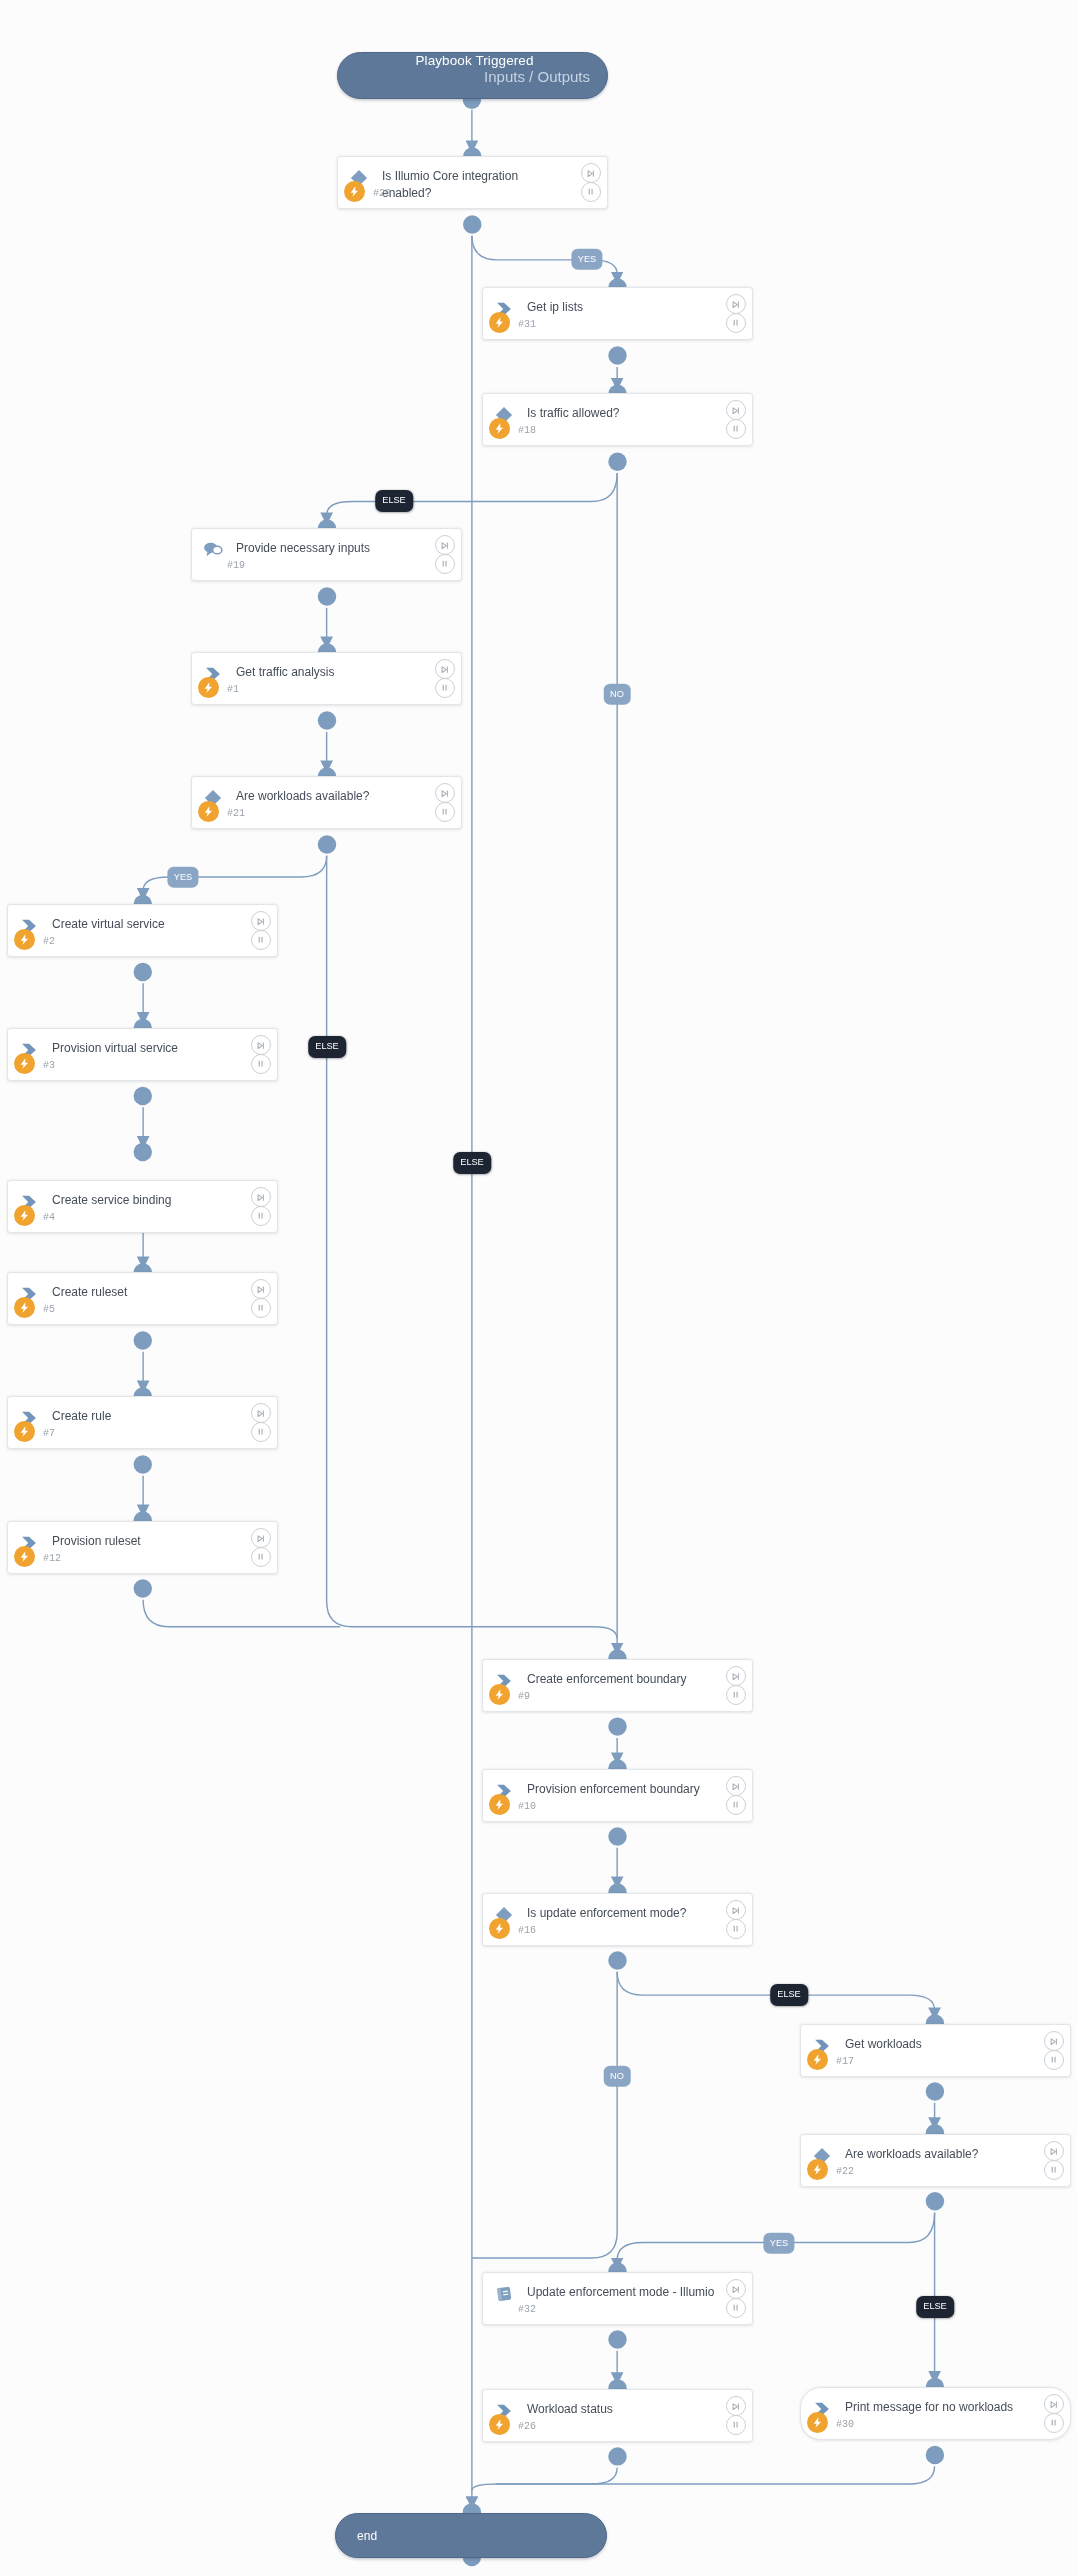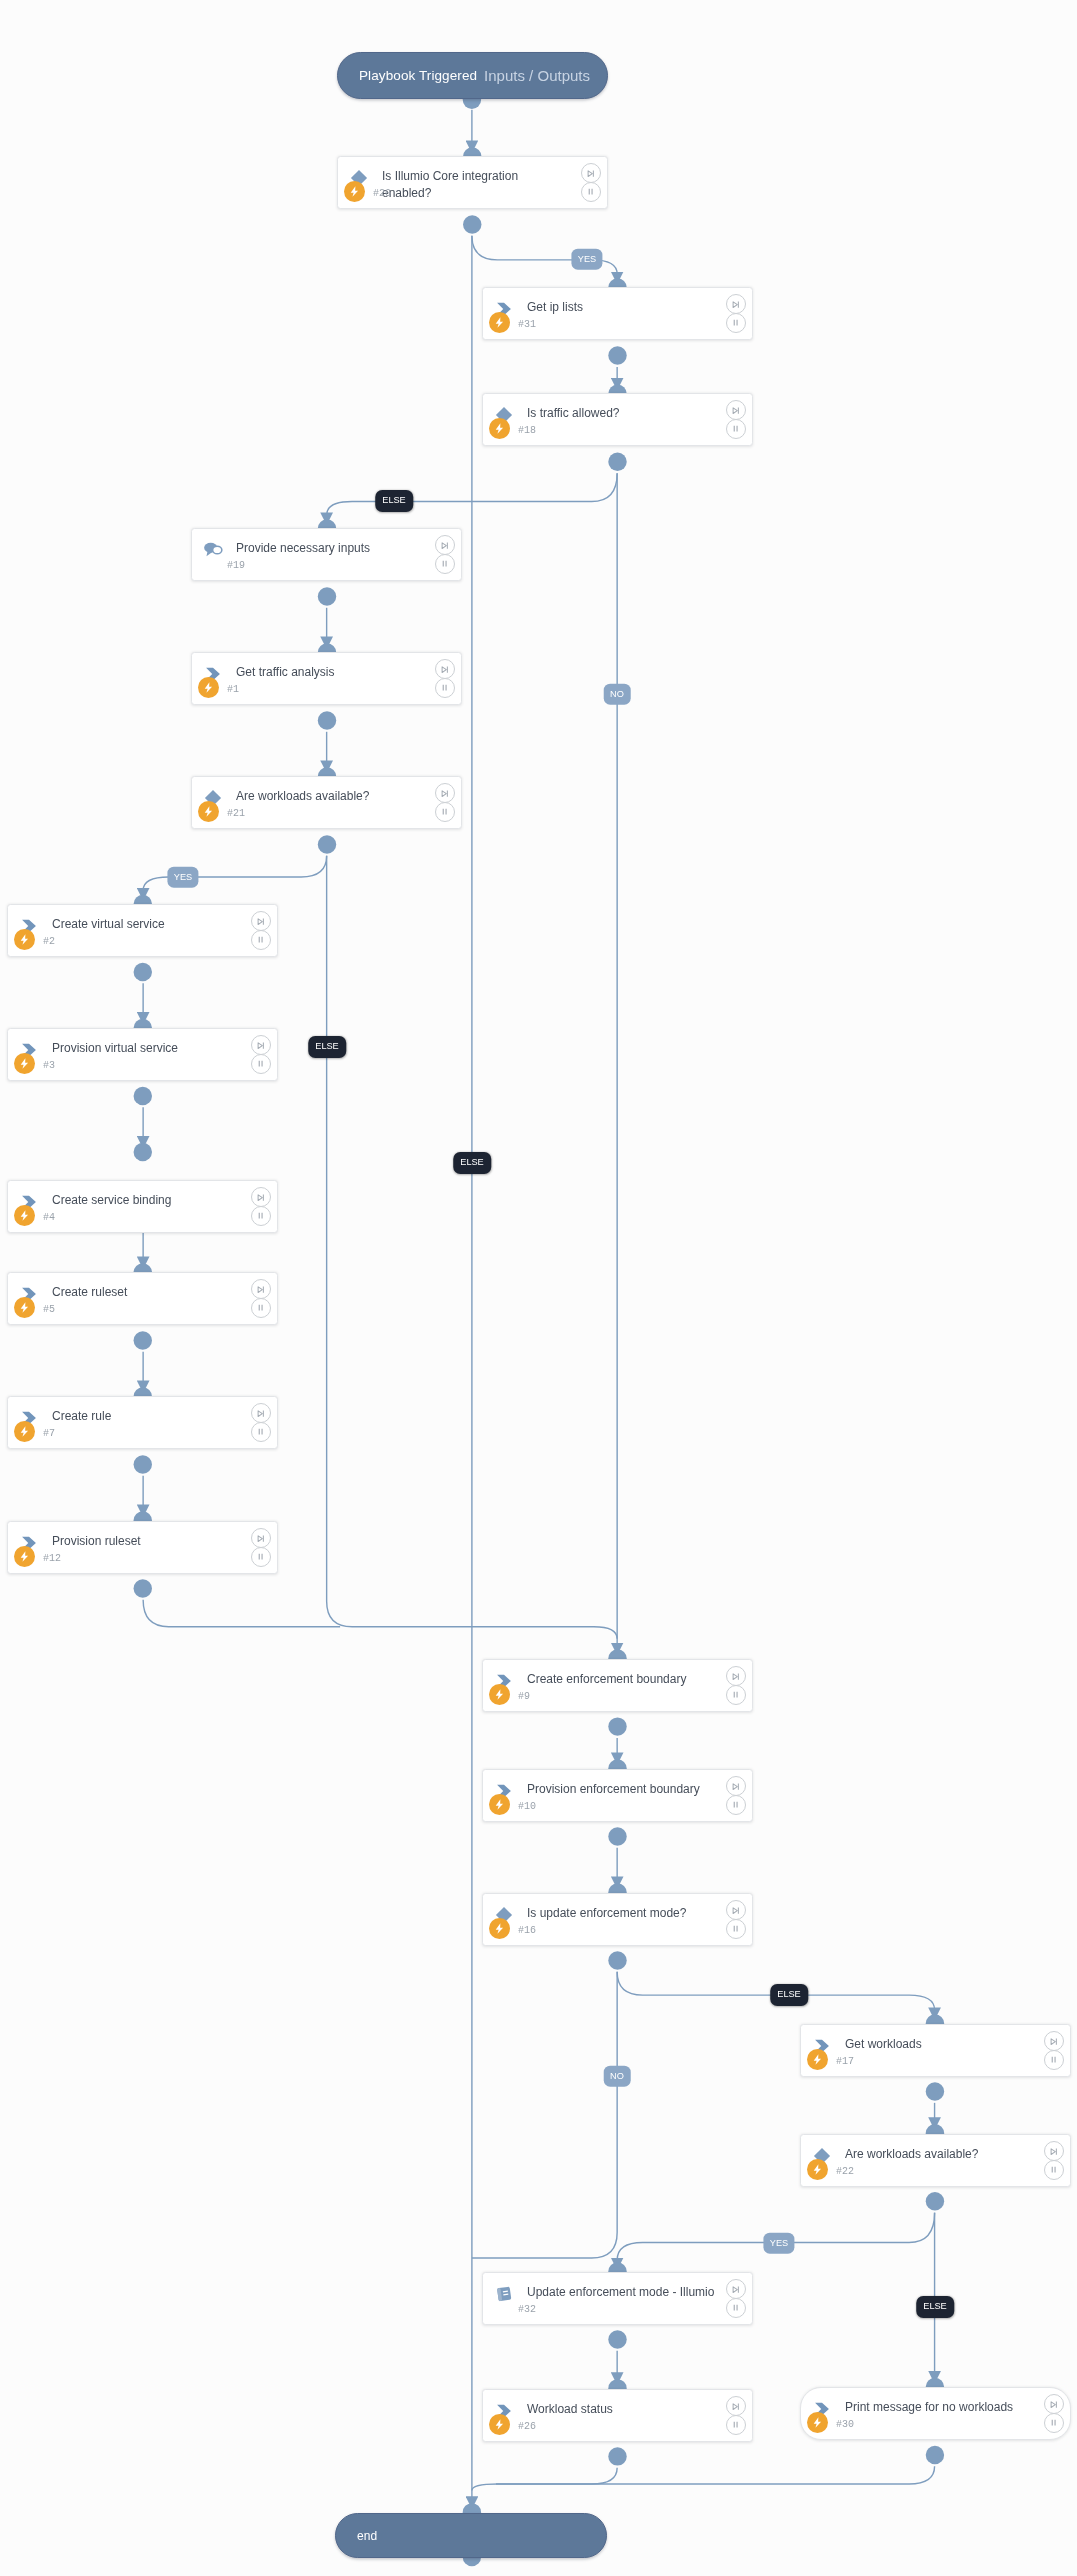--- a/index.html
+++ b/index.html
@@ -123,21 +123,21 @@
         <circle cx="871.5" cy="3301" r="13" fill="#7e9dbe"></circle>
         <circle cx="871.5" cy="3370" r="13" fill="#7e9dbe"></circle>
         <circle cx="871.5" cy="3466" r="13" fill="#7e9dbe"></circle>
         <circle cx="1319.5" cy="3368" r="13" fill="#7e9dbe"></circle>
         <circle cx="1319.5" cy="3464" r="13" fill="#7e9dbe"></circle>
         <circle cx="666" cy="3545" r="13" fill="#7e9dbe"></circle>
         <circle cx="666" cy="3608" r="13" fill="#7e9dbe"></circle>
       </g>
   </svg>
 
-  <div class="pill" id="trigger-pill" style="left:337px; top:52px; width:271px; height:47px; padding:0 17px 0 21px;">
+  <div class="pill" id="trigger-pill" style="left:337px; top:52px; width:271px; height:47px; padding:0 17px 0 21px;flex-direction:column;">
     <span class="ptitle">Playbook Triggered</span>
     <a class="plink">Inputs / Outputs</a>
   </div>
 
   <div id="nodes-layer">
       <div class="node narrow" style="left: 337px; top: 156px;">
         <span class="ticon"><svg width="20" height="20" viewBox="0 0 26 26">
             <path d="M13,2.5 L23.5,13 L13,23.5 L2.5,13 Z" fill="#7e9dbf"></path>
           </svg></span>
         <div class="ntitle">Is Illumio Core integration enabled?</div>

